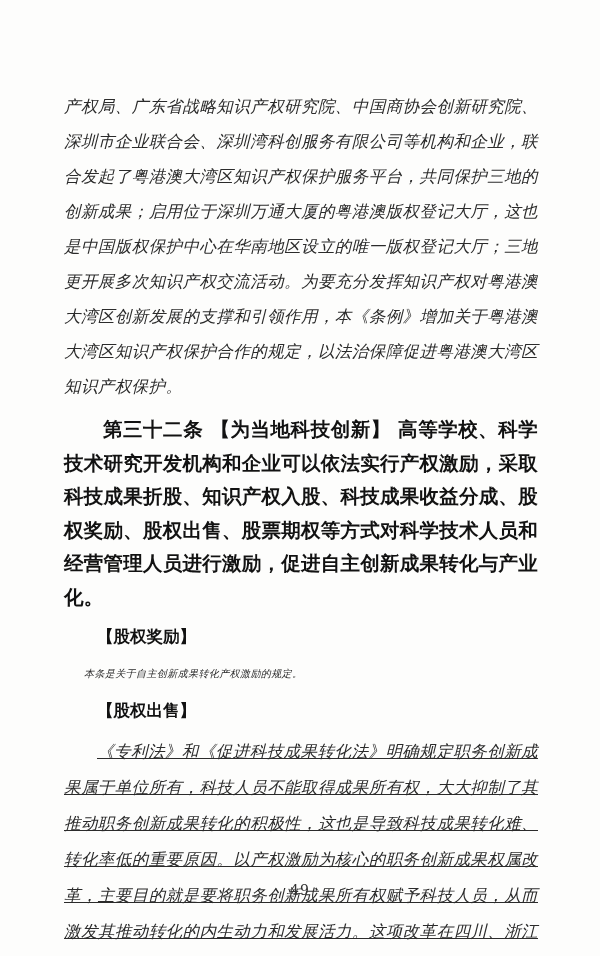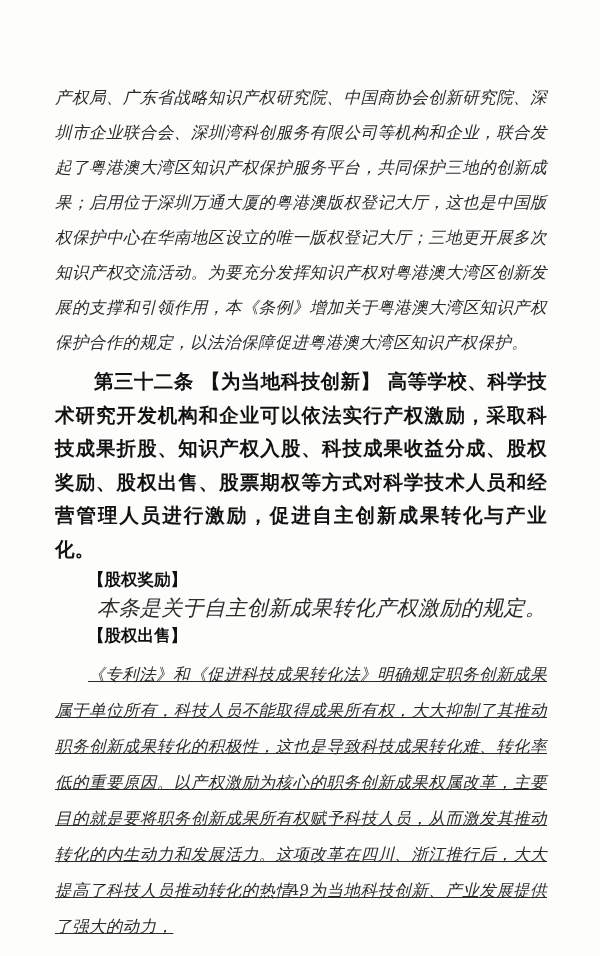--- a/index.html
+++ b/index.html
@@ -20,21 +20,21 @@
     height: 956px;
     background: #fdfdfc;
   }
   .content {
     position: absolute;
     left: 55px;
     top: 0;
     width: 492px;
     padding-top: 80px;
   }
-  p, h3 { margin: 0; padding: 0; }
+  p, h3 { margin: 9px; padding: 0; }
 
   
   .kai {
     font-family: "DejaVu Serif", serif;
     font-style: italic;
     font-size: 16.5px;
     line-height: 35px;
     letter-spacing: 0.4px;
     text-align: justify;
     text-justify: inter-character;
@@ -60,21 +60,21 @@
     font-family: "DejaVu Serif", serif;
     font-style: normal;
     font-weight: bold;
     font-size: 16.5px;
     line-height: 28px;
     text-indent: 2em;
     color: #111111;
   }
 
   .gist-body {
-    font-size: 21px;
+    font-size: 10px;
     line-height: 28px;
     text-indent: 2em;
   }
 
   .interpretation-body {
     margin-top: 7px;
     line-height: 36px;
     text-indent: 2em;
     text-decoration: underline;
   }

